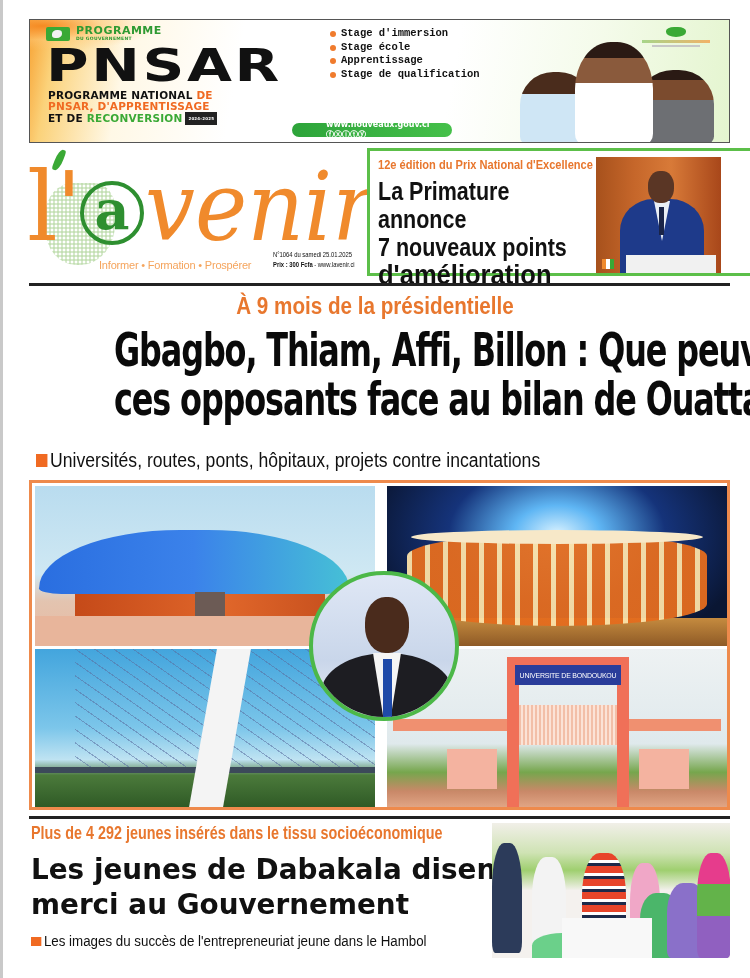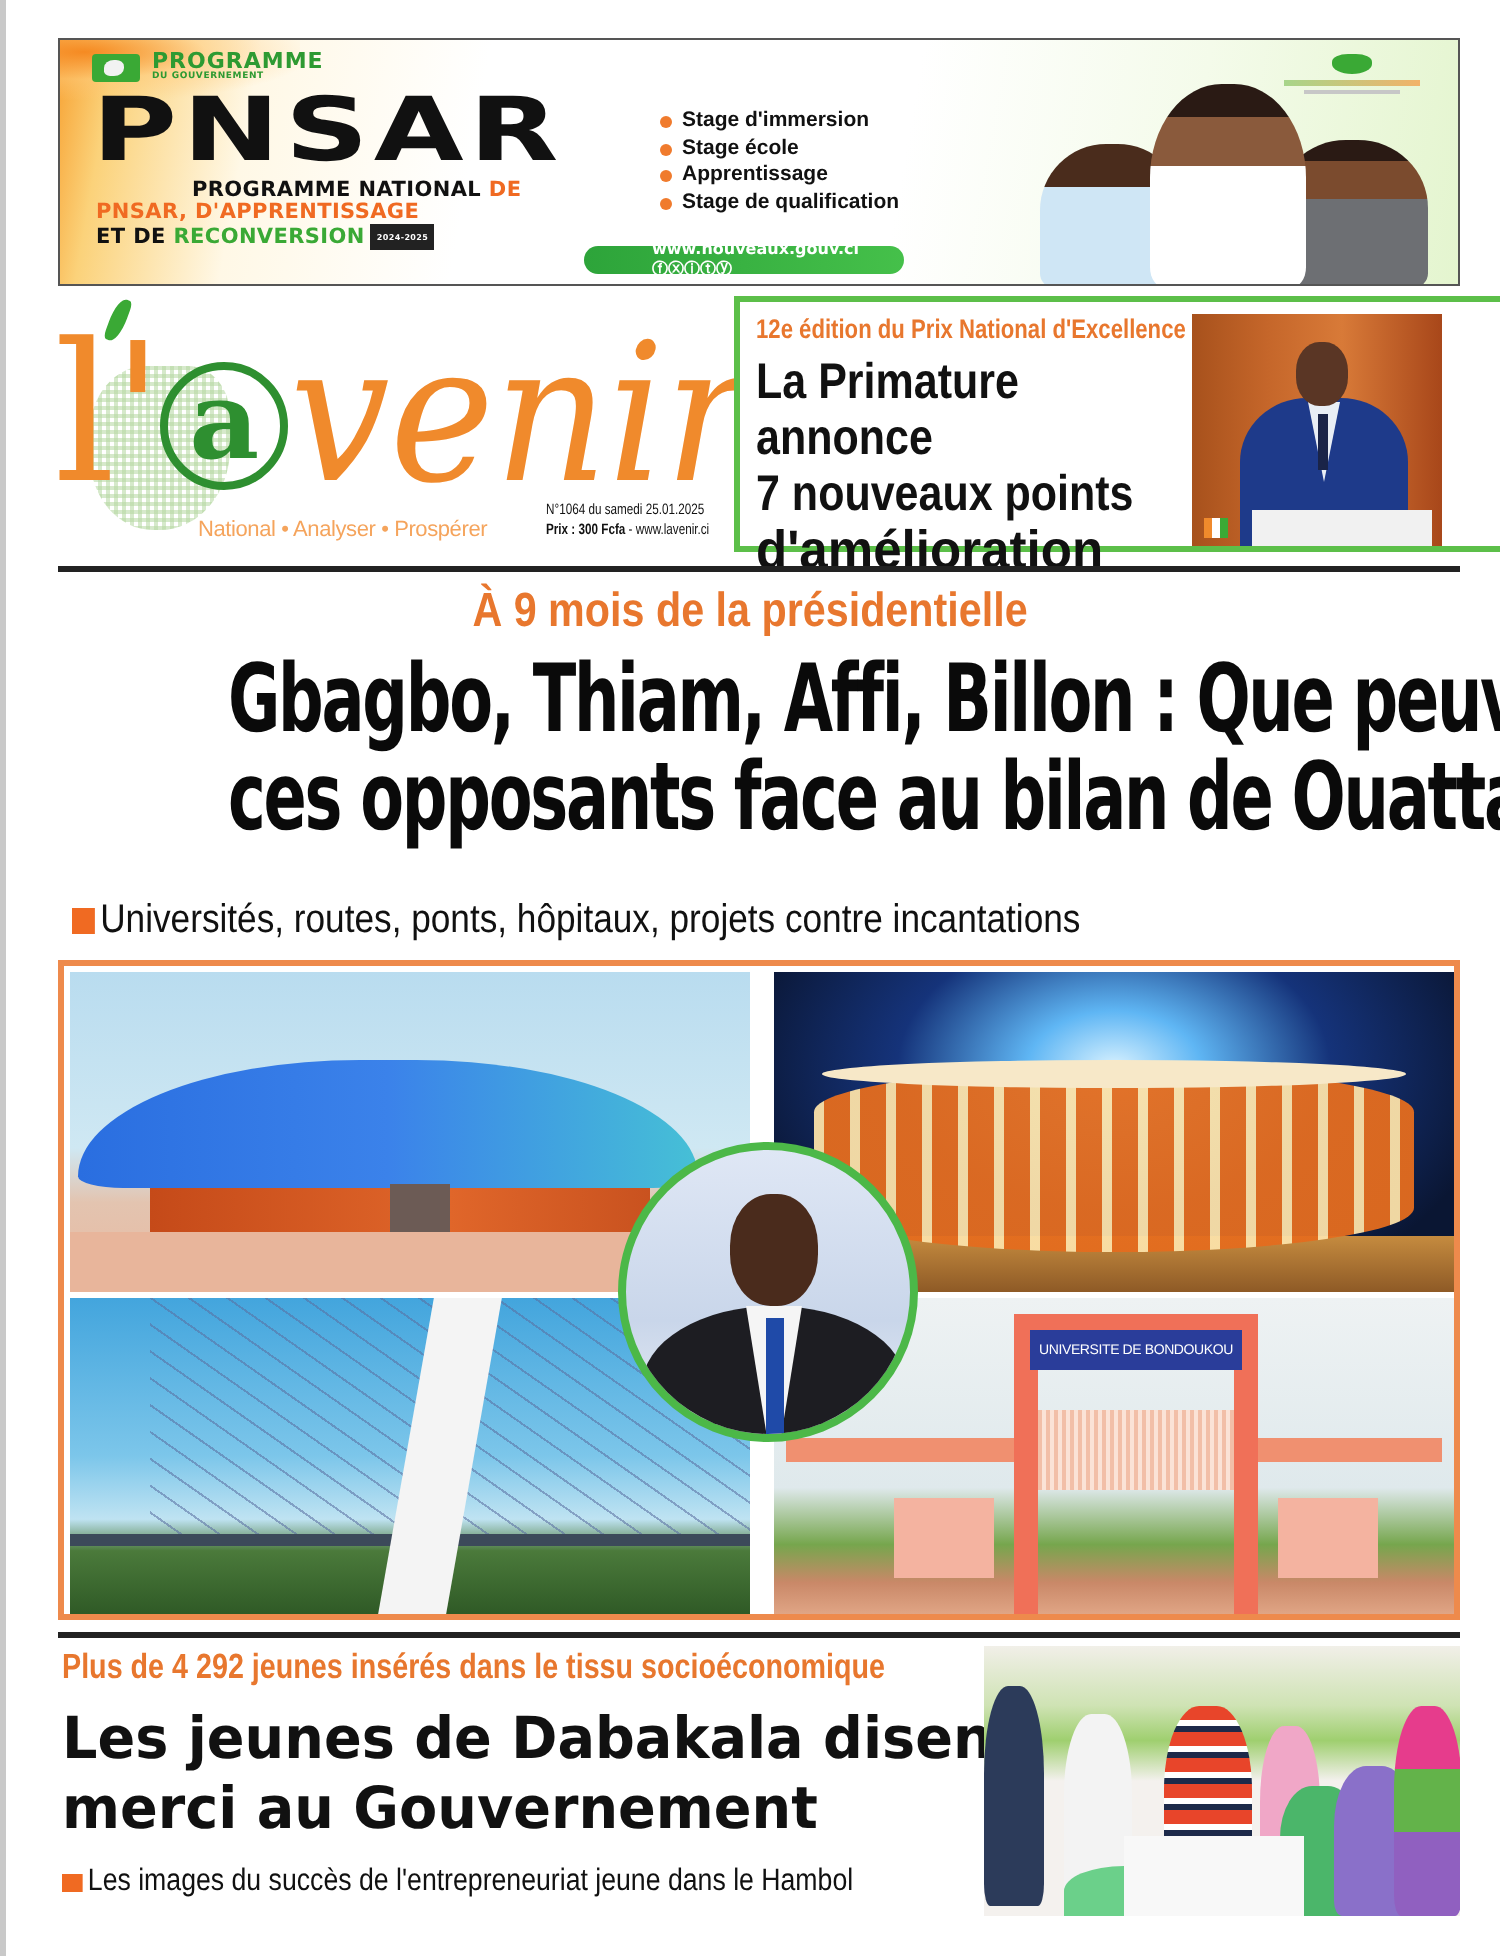--- a/index.html
+++ b/index.html
@@ -14,27 +14,27 @@
     .banner .glow { position: absolute; left: 0; top: 0; width: 120px; height: 30px;
       background: radial-gradient(ellipse at 10% 20%, #f58a22 0%, rgba(255,200,120,0.5) 40%, rgba(255,255,255,0) 75%); }
     .jeunesse { position: absolute; left: 16px; top: 6px; display: flex; align-items: center; gap: 6px; }
     .jeunesse .flagbox { width: 24px; height: 14px; background: #3aa935; border-radius: 2px; position: relative; }
     .jeunesse .flagbox::after { content: ""; position: absolute; left: 6px; top: 3px; width: 10px; height: 8px; background: #f2f2f2; border-radius: 50% 40% 50% 30%; }
     .jeunesse .jt { font-family: "DejaVu Sans", sans-serif; font-weight: 900; font-size: 11px; color: #2e9a32; line-height: 10px; letter-spacing: 0.5px; }
     .jeunesse .js { font-family: "DejaVu Sans", sans-serif; font-size: 4.5px; font-weight: 700; color: #2e9a32; letter-spacing: 0.3px; }
     .pnsar { position: absolute; left: 16px; top: 26px; font-family: "DejaVu Sans", sans-serif; font-weight: 900;
       font-size: 44px; letter-spacing: 2px; color: #111; line-height: 40px; transform: scaleX(1.32); transform-origin: left; }
     .prog { position: absolute; left: 18px; top: 70px; font-family: "DejaVu Sans", sans-serif; font-weight: 900; font-size: 10.5px; line-height: 11px; letter-spacing: 0.2px; }
-    .prog .l1 { color: #111; margin-left: 48px; }
+    .prog .l1 { color: #111; }
     .prog .l1 .o { color: #f06a22; }
     .prog .l2 { color: #f06a22; }
     .prog .l3 { color: #111; }
     .prog .l3 .g { color: #3aa935; }
     .prog .yr { display: inline-block; background: #222; color: #fff; font-size: 4px; padding: 1px 3px; vertical-align: middle; margin-left: 3px; }
-    .bullets { position: absolute; left: 300px; top: 8px; font-family: Liberation Sans, sans-serif; font-weight: 900; font-size: 10.5px; color: #111; line-height: 11px; margin-top: 27px; }
+    .bullets { position: absolute; left: 300px; top: 8px; font-family: Liberation Mono, monospace; font-weight: 900; font-size: 10.5px; color: #111; line-height: 11px; }
     .bullets li { list-style: none; position: relative; padding-left: 11px; margin-bottom: 2.5px; }
     .bullets li::before { content: ""; position: absolute; left: 0; top: 3px; width: 6px; height: 6px; border-radius: 50%; background: #f07b2d; }
     .weburl { position: absolute; left: 262px; top: 103px; height: 14px; width: 160px; border-radius: 8px;
       background: linear-gradient(90deg, #2da43a, #45c04a); color: #fff; font-size: 8px; font-weight: 700;
       display: flex; align-items: center; padding-left: 34px; font-family: "DejaVu Sans", sans-serif; }
     .banner-photo { position: absolute; left: 490px; top: 22px; width: 200px; height: 102px; }
     .person { position: absolute; border-radius: 46% 46% 10% 10%; }
     .p1 { left: 0; top: 30px; width: 72px; height: 72px; background: linear-gradient(180deg, #4a2c1c 0 30%, #cfe6f5 30% 100%); }
     .p2 { left: 55px; top: 0; width: 78px; height: 102px; background: linear-gradient(180deg, #2a1a14 0 16%, #8a5a3c 16% 40%, #ffffff 40% 100%); }
     .p3 { left: 118px; top: 28px; width: 76px; height: 74px; background: linear-gradient(180deg, #2a1a14 0 14%, #7b4b2e 14% 40%, #6d6f73 40% 100%); }
@@ -179,21 +179,21 @@
 </div>
 
 <div class="masthead">
   <div class="mapbg"></div>
   <div class="leaf"></div>
   <div class="logo">
     <span class="lq">l'</span>
     <span class="at">a</span>
     <span class="rest">venir</span>
   </div>
-  <div class="tagline">National • Analyser • Prospérer</div>
+  <div class="tagline">Informer • Formation • Prospérer</div>
   <div class="issue">
     <div>N°1064 du samedi 25.01.2025</div>
     <div><b>Prix : 300 Fcfa</b><span> - www.lavenir.ci</span></div>
   </div>
 </div>
 
 <div class="prix">
   <div class="kick">12e édition du Prix National d'Excellence</div>
   <div class="head">
     <span style="display:block;">La Primature annonce</span>

